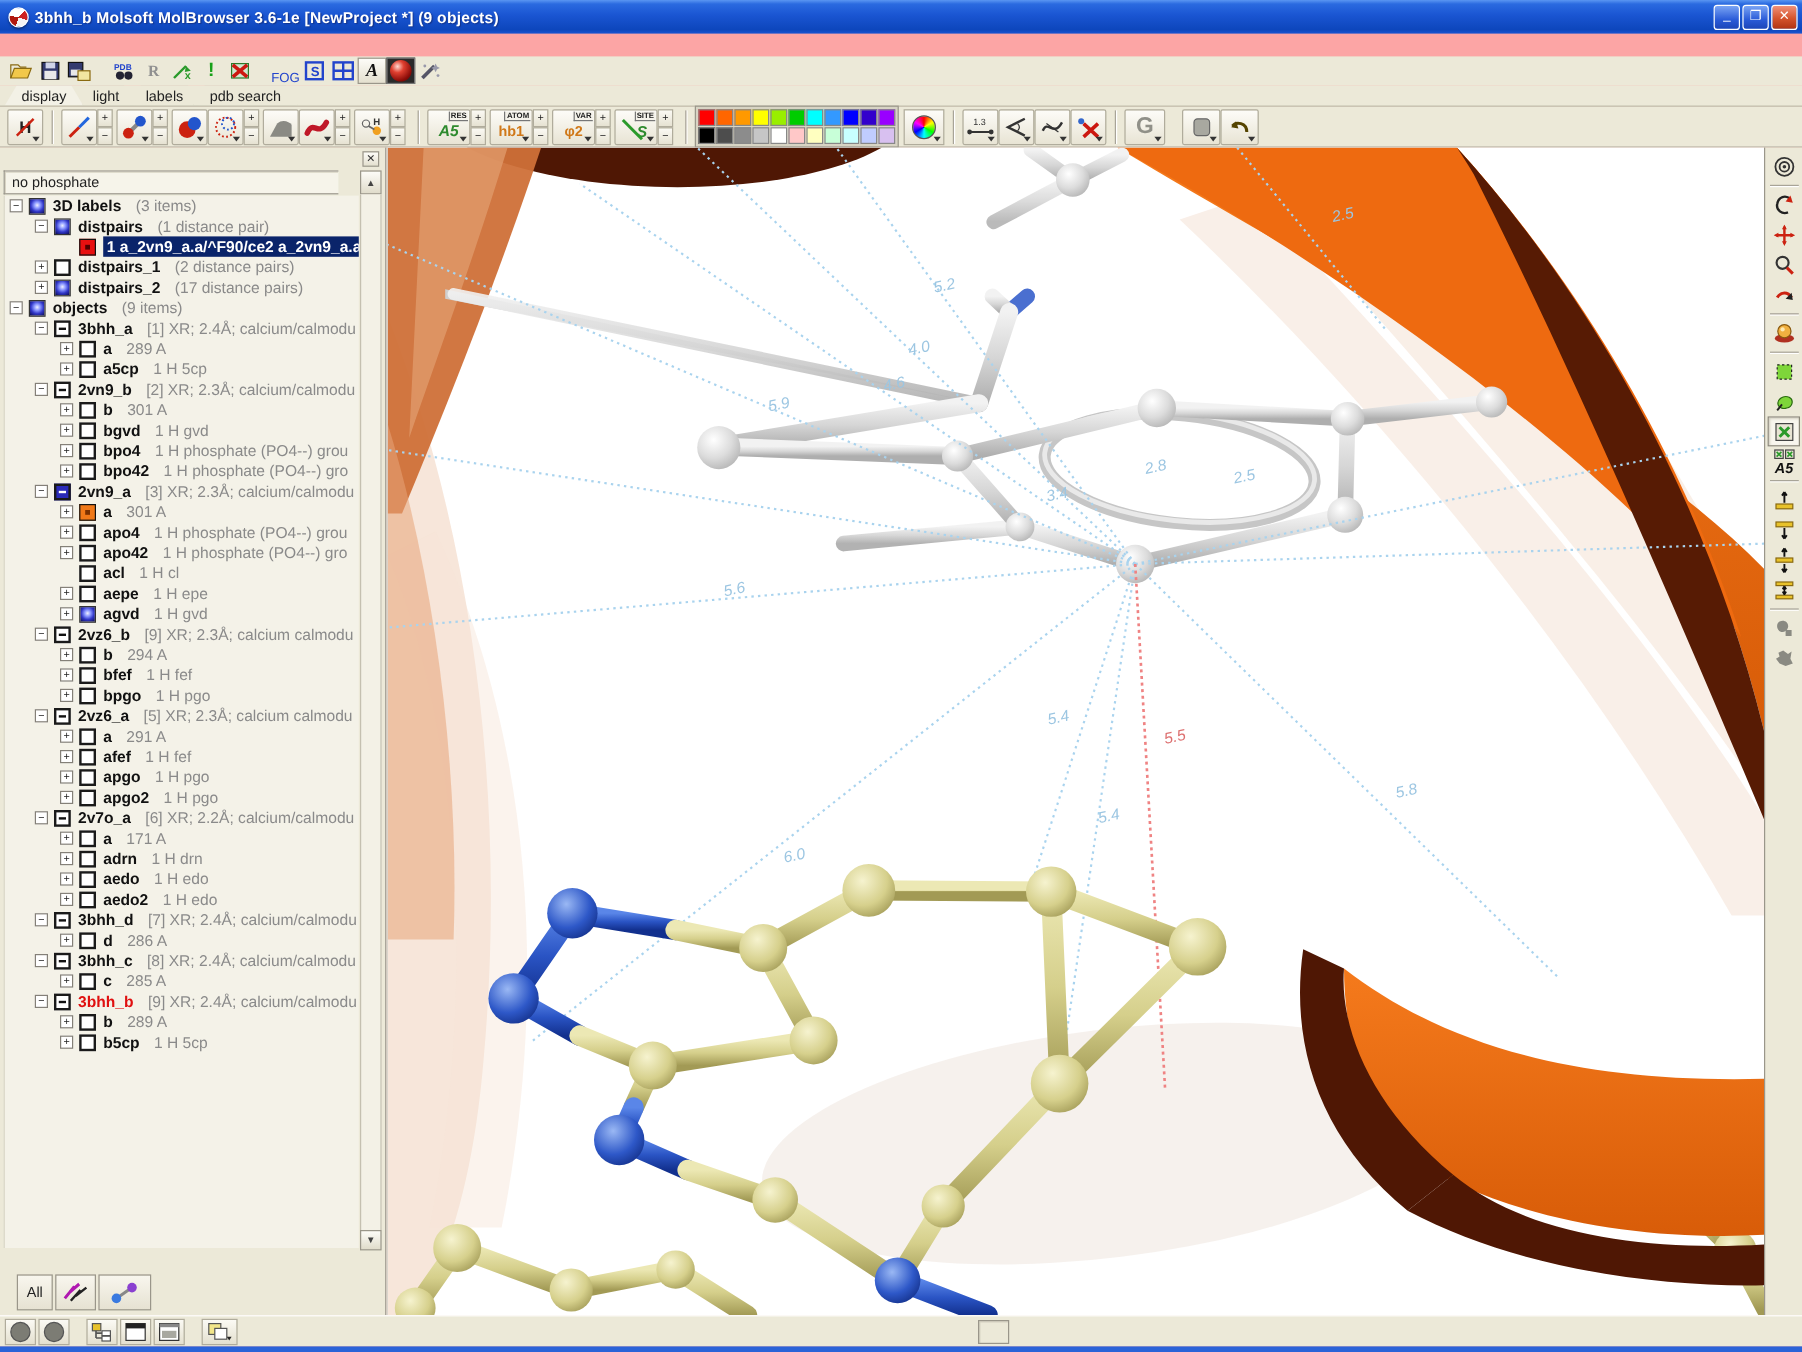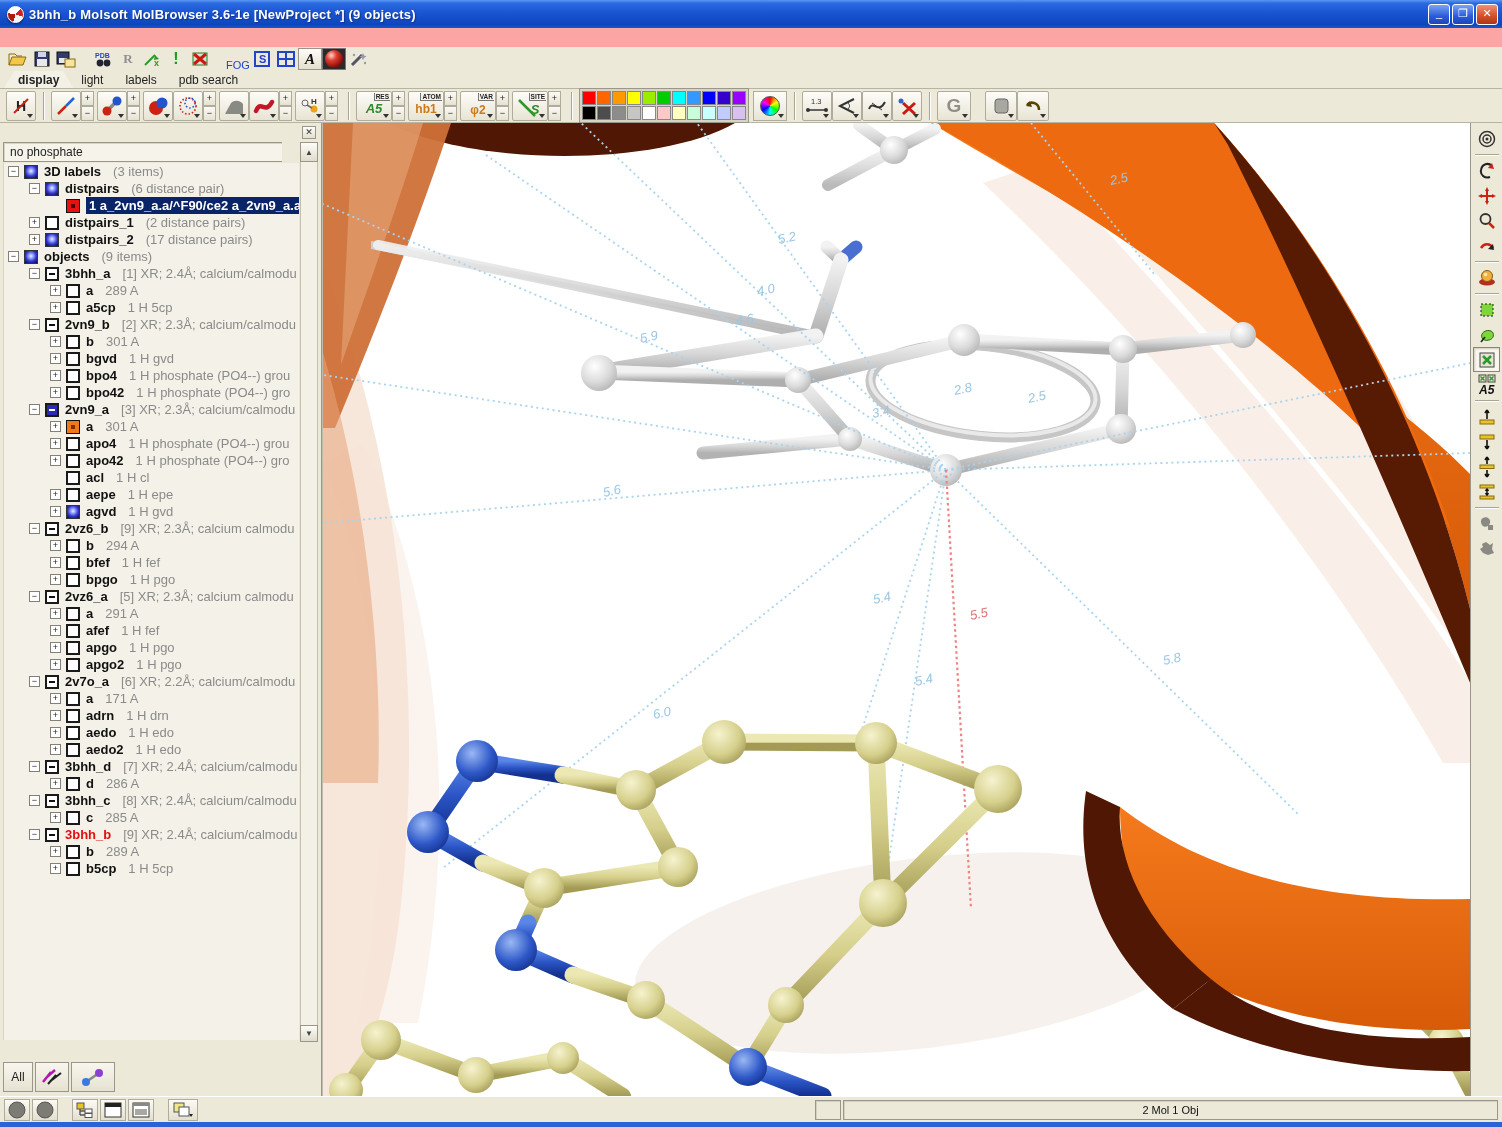--- a/index.html
+++ b/index.html
@@ -36,21 +36,21 @@
   .blue-txt{color:#2244cc;font-weight:normal;font-size:10px;margin-top:12px;}
   .sphere-ico{width:18px;height:18px;border-radius:50%;
     background:radial-gradient(circle at 35% 30%,#ffd8d0 0%,#e04030 30%,#8a0c08 70%,#4a0402 100%);}
 
   
   .tabrow{position:absolute;left:0;top:71px;width:100%;height:18px;background:#ece9d8;
     border-bottom:1px solid #b8b4a4;display:flex;align-items:flex-end;padding-left:4px;}
   .tab{height:17px;padding:1px 14px 0 14px;font-size:12px;color:#222;margin-right:-6px;
     background:#ece9d8;clip-path:polygon(10px 0,calc(100% - 10px) 0,100% 100%,0 100%);
     filter:drop-shadow(0 0 1px #8a8678);display:flex;align-items:center;justify-content:center;}
-  .tab.active{background:#f3f1e6;font-weight:bold;z-index:2;}
+  .tab.active{background:#f3f1e6;font-weight:normal;z-index:2;}
 
   
   .toolbar2{position:absolute;left:0;top:89px;width:100%;height:34px;background:#ece9d8;
     display:flex;align-items:center;padding-left:6px;border-bottom:1px solid #b8b4a4;}
   .tgroup{display:flex;align-items:center;}
   .t2btn{width:30px;height:30px;border:1px solid #b0ac9c;border-radius:2px;position:relative;
     background:linear-gradient(180deg,#fdfcf8,#e8e4d4);display:flex;align-items:center;justify-content:center;}
   .t2btn::after{content:"";position:absolute;right:2px;bottom:2px;border-left:3px solid transparent;
     border-right:3px solid transparent;border-top:4px solid #333;}
   .stepper{display:flex;flex-direction:column;margin-right:3px;}
@@ -102,21 +102,21 @@
   .ticon.boxminus{position:relative;}
   .ticon.boxminus::after{content:"";position:absolute;left:2px;top:4px;width:6px;height:2px;background:#111;}
   .ticon.reddot{border:1px solid #111;background:#e81010;position:relative;}
   .ticon.reddot::after{content:"";position:absolute;left:4px;top:4px;width:4px;height:4px;background:#500;}
   .ticon.orangedot{border:1px solid #111;background:#f07818;position:relative;}
   .ticon.orangedot::after{content:"";position:absolute;left:4px;top:4px;width:4px;height:4px;background:#7a3000;}
   .tname{font-weight:bold;color:#111;margin-left:6px;}
   .tname.red{color:#e01010;}
   .tname.selected{background:#0a246a;color:#fff;padding:0 3px;}
   .tdetail{color:#8a8a8a;margin-left:12px;}
-  .p-tabs{position:absolute;bottom:4px;left:3px;display:flex;}
+  .p-tabs{position:absolute;bottom:4px;left:14px;display:flex;}
   .ptab{height:30px;border:1px solid #9a968a;background:linear-gradient(180deg,#f8f6ee,#e6e2d2);
     display:flex;align-items:center;justify-content:center;font-size:12px;color:#222;margin-right:2px;}
   .ptab.t-all{width:30px;}
   .ptab.t-ss{width:34px;}
   .ptab.t-bs{width:44px;}
 
   
   .viewport{position:relative;width:1148px;height:973px;background:#ffffff;overflow:hidden;
     border-left:1px solid #c0bcac;}
   .viewport svg{display:block;}
@@ -452,21 +452,21 @@
             <span class="texp">−</span>
             <span class="ticon sphere"></span>
             <span class="tname">3D labels</span>
             <span class="tdetail">(3 items)</span>
           </div>
           <div class="trow">
             <span style="width: 25px; flex: 0 0 auto;"></span>
             <span class="texp">−</span>
             <span class="ticon sphere"></span>
             <span class="tname">distpairs</span>
-            <span class="tdetail">(6 distance pair)</span>
+            <span class="tdetail">(1 distance pair)</span>
           </div>
           <div class="trow">
             <span style="width: 46px; flex: 0 0 auto;"></span>
             <span class="tspacer"></span>
             <span class="ticon reddot"></span>
             <span class="tname selected">1 a_2vn9_a.a/^F90/ce2 a_2vn9_a.agv</span>
           </div>
           <div class="trow">
             <span style="width: 25px; flex: 0 0 auto;"></span>
             <span class="texp">+</span>
@@ -1089,18 +1089,15 @@
     </div>
     <div class="bgap"></div>
     <div class="bbtn" style="width:30px;">
       <svg width="22" height="18">
           <rect x="2" y="2" width="10" height="9" fill="#f2e68a" stroke="#555"></rect>
           <rect x="7" y="6" width="10" height="9" fill="#fff" stroke="#555"></rect>
           <path d="M17,13 l4,0 l-2,3 z" fill="#222"></path>
         </svg>
     </div>
     <div class="sb-cell sb-small"></div>
-    <div class="sb-cell sb-big">
-      <span>2 Mol 1 Obj</span>
-    </div>
   </div>
   <div class="bluebottom"></div>
 </div>
 
 </body></html>

